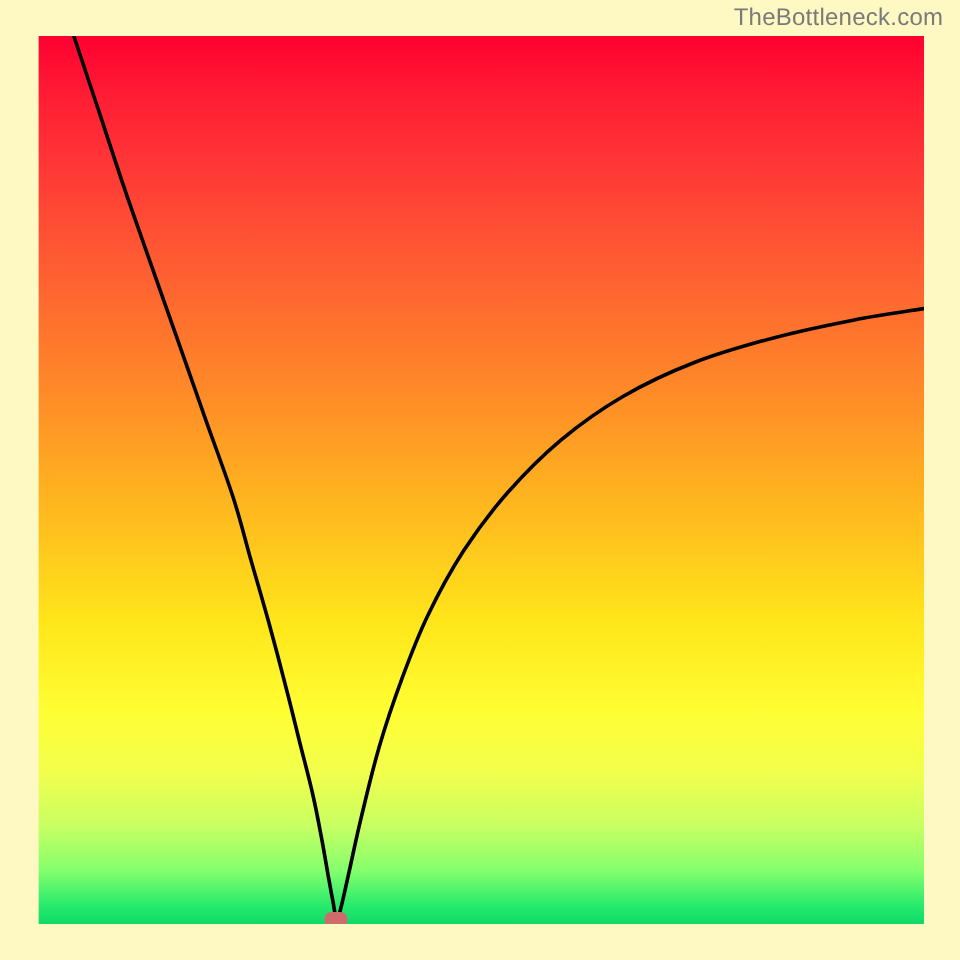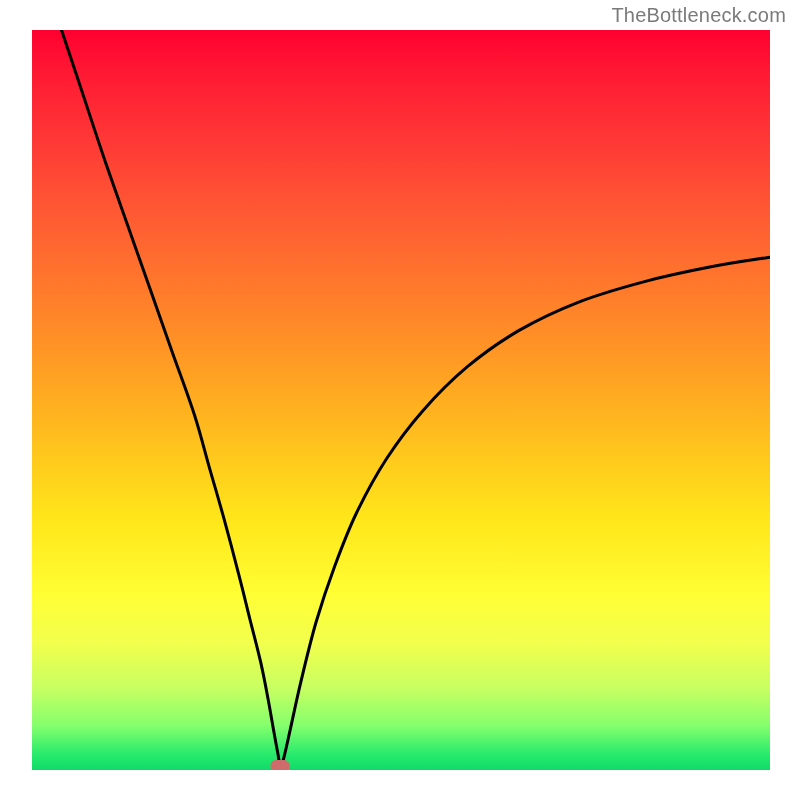--- a/index.html
+++ b/index.html
@@ -8,21 +8,21 @@
     width: 800px;
     height: 800px;
     background: #000;
     overflow: hidden;
     font-family: Arial, Helvetica, sans-serif;
   }
   .stage {
     position: relative;
     width: 800px;
     height: 800px;
-    background: #ffffff;
+    background: #fef9c3;
   }
   .watermark {
     position: absolute;
     top: 4px;
     right: 14px;
     color: #7a7a7a;
     font-size: 20px;
     font-weight: 500;
     letter-spacing: 0.2px;
     z-index: 30;

